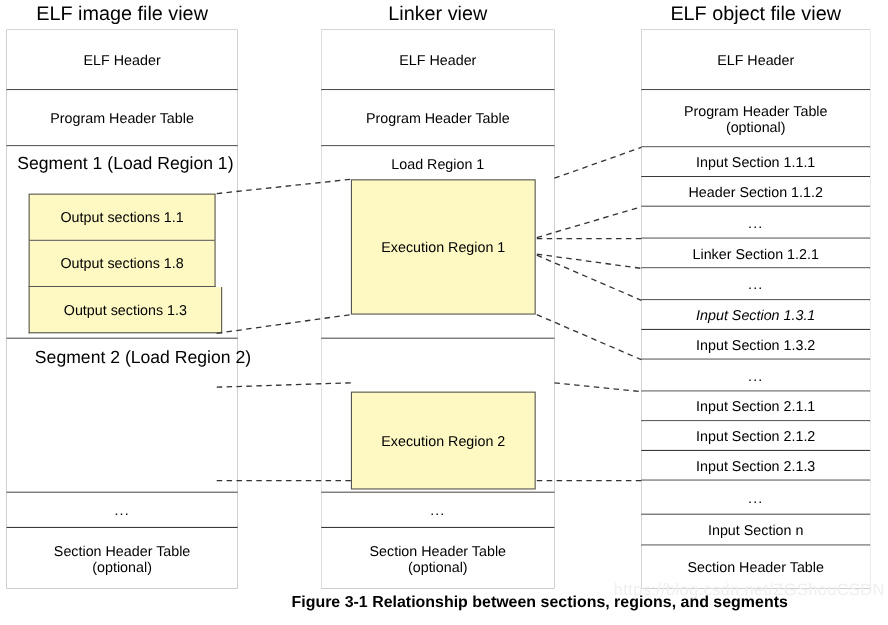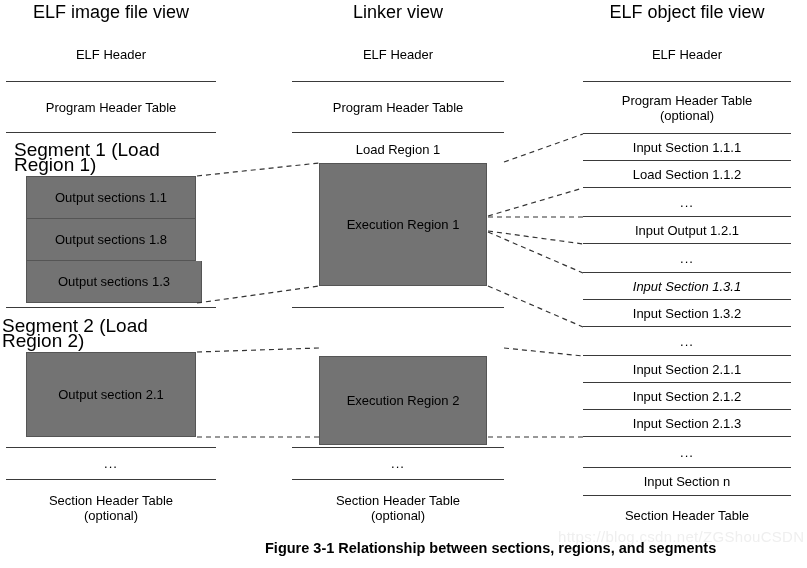--- a/index.html
+++ b/index.html
@@ -55,34 +55,34 @@
     box-sizing: border-box;
     font-size: 13px;
     line-height: 15px;
     color: #000;
     text-align: center;
   }
   .inner-box {
     position: absolute;
     box-sizing: border-box;
     border: 1.2px solid #555;
-    background: #737373;
+    background: #fef9c3;
     display: flex;
     align-items: center;
     justify-content: center;
     text-align: center;
     font-size: 13px;
     line-height: 15px;
   }
   .inner-box.nb-top { border-top: none; }
   .seg-label {
     position: absolute;
-    font-size: 19px;
-    line-height: 15px;
-    text-align: left;
+    font-size: 16px;
+    line-height: 15px;
+    text-align: center;
   }
   .dots {
     letter-spacing: 1px;
   }
 
   
   #connectors {
     position: absolute;
     left: 0;
     top: 0;
@@ -129,23 +129,22 @@
   <div class="row bb" style="left:6px; top:82px; width:210px; height:51px;">Program Header Table</div>
 
   <div class="row bb" style="left:6px; top:133px; width:210px; height:175px;"></div>
   <div class="seg-label" style="left:14px; top:142px; width:200px;">Segment 1 (Load Region 1)</div>
 
   <div class="inner-box" style="left:26px; top:176px; width:170px; height:43px;">Output sections 1.1</div>
   <div class="inner-box nb-top" style="left:26px; top:219px; width:170px; height:42px;">Output sections 1.8</div>
   <div class="inner-box nb-top" style="left:26px; top:261px; width:176px; height:42px;">Output sections 1.3</div>
 
   <div class="row bb" style="left:6px; top:308px; width:210px; height:140px;"></div>
-  <div class="seg-label" style="left:2px; top:318px; width:200px;">Segment 2 (Load Region 2)</div>
-
-  <div class="inner-box" style="left:26px; top:352px; width:170px; height:85px;">Output section 2.1</div>
+  <div class="seg-label" style="left:30px; top:318px; width:200px;">Segment 2 (Load Region 2)</div>
+
 
   <div class="row bb dots" style="left:6px; top:448px; width:210px; height:32px;">...</div>
 
   <div class="row" style="left:6px; top:480px; width:210px; height:55px; flex-direction:column;">
     <span>Section Header Table</span>
     <span>(optional)</span>
   </div>
 
   <div class="col-frame" style="left:292px; top:27px; width:212px; height:508px;"></div>
 
@@ -170,23 +169,23 @@
   <div class="col-frame" style="left:583px; top:27px; width:208px; height:508px;"></div>
 
   <div class="row bb" style="left:583px; top:27px; width:208px; height:55px;">ELF Header</div>
 
   <div class="row bb" style="left:583px; top:82px; width:208px; height:52px; flex-direction:column;">
     <span>Program Header Table</span>
     <span>(optional)</span>
   </div>
 
   <div class="row bb" style="left:583px; top:134px; width:208px; height:27px;">Input Section 1.1.1</div>
-  <div class="row bb" style="left:583px; top:161px; width:208px; height:27px;">Load Section 1.1.2</div>
+  <div class="row bb" style="left:583px; top:161px; width:208px; height:27px;">Header Section 1.1.2</div>
   <div class="row bb dots" style="left:583px; top:188px; width:208px; height:29px;">...</div>
-  <div class="row bb" style="left:583px; top:217px; width:208px; height:27px;">Input Output 1.2.1</div>
+  <div class="row bb" style="left:583px; top:217px; width:208px; height:27px;">Linker Section 1.2.1</div>
   <div class="row bb dots" style="left:583px; top:244px; width:208px; height:29px;">...</div>
   <div class="row bb" style="left:583px; top:273px; width:208px; height:27px;font-style:italic;">Input Section 1.3.1</div>
   <div class="row bb" style="left:583px; top:300px; width:208px; height:27px;">Input Section 1.3.2</div>
   <div class="row bb dots" style="left:583px; top:327px; width:208px; height:29px;">...</div>
   <div class="row bb" style="left:583px; top:356px; width:208px; height:27px;">Input Section 2.1.1</div>
   <div class="row bb" style="left:583px; top:383px; width:208px; height:27px;">Input Section 2.1.2</div>
   <div class="row bb" style="left:583px; top:410px; width:208px; height:27px;">Input Section 2.1.3</div>
   <div class="row bb dots" style="left:583px; top:437px; width:208px; height:31px;">...</div>
   <div class="row bb" style="left:583px; top:468px; width:208px; height:28px;">Input Section n</div>
   <div class="row" style="left:583px; top:496px; width:208px; height:39px;">Section Header Table</div>

